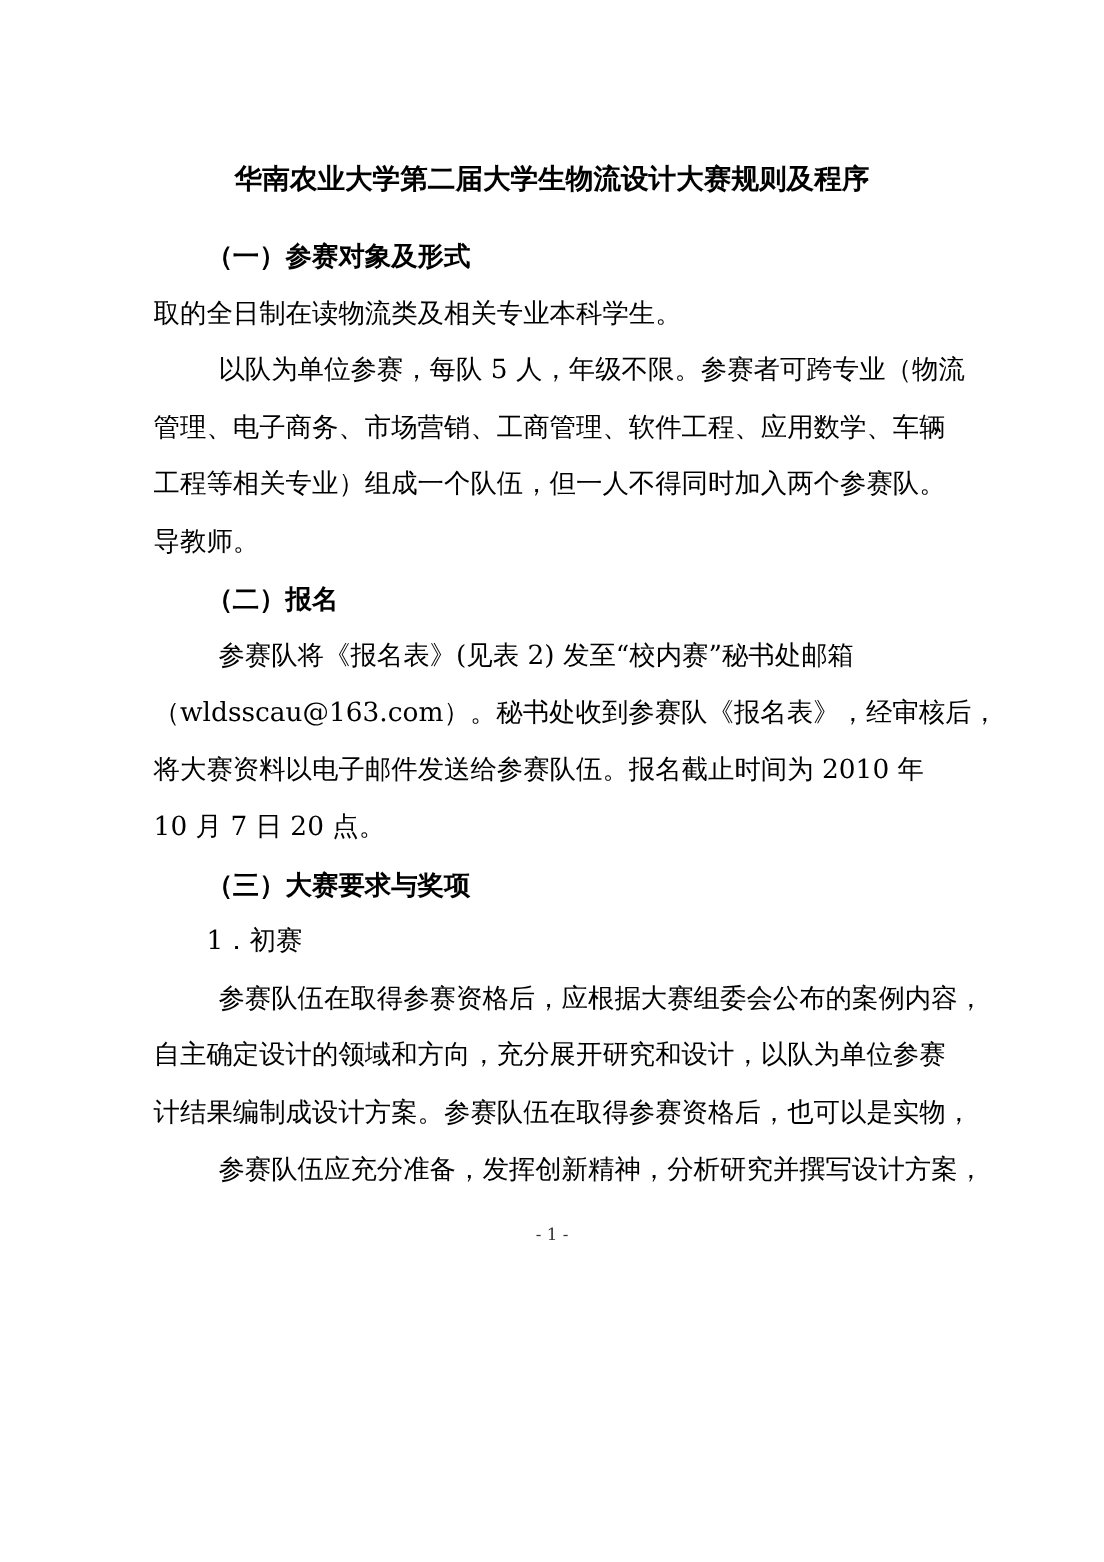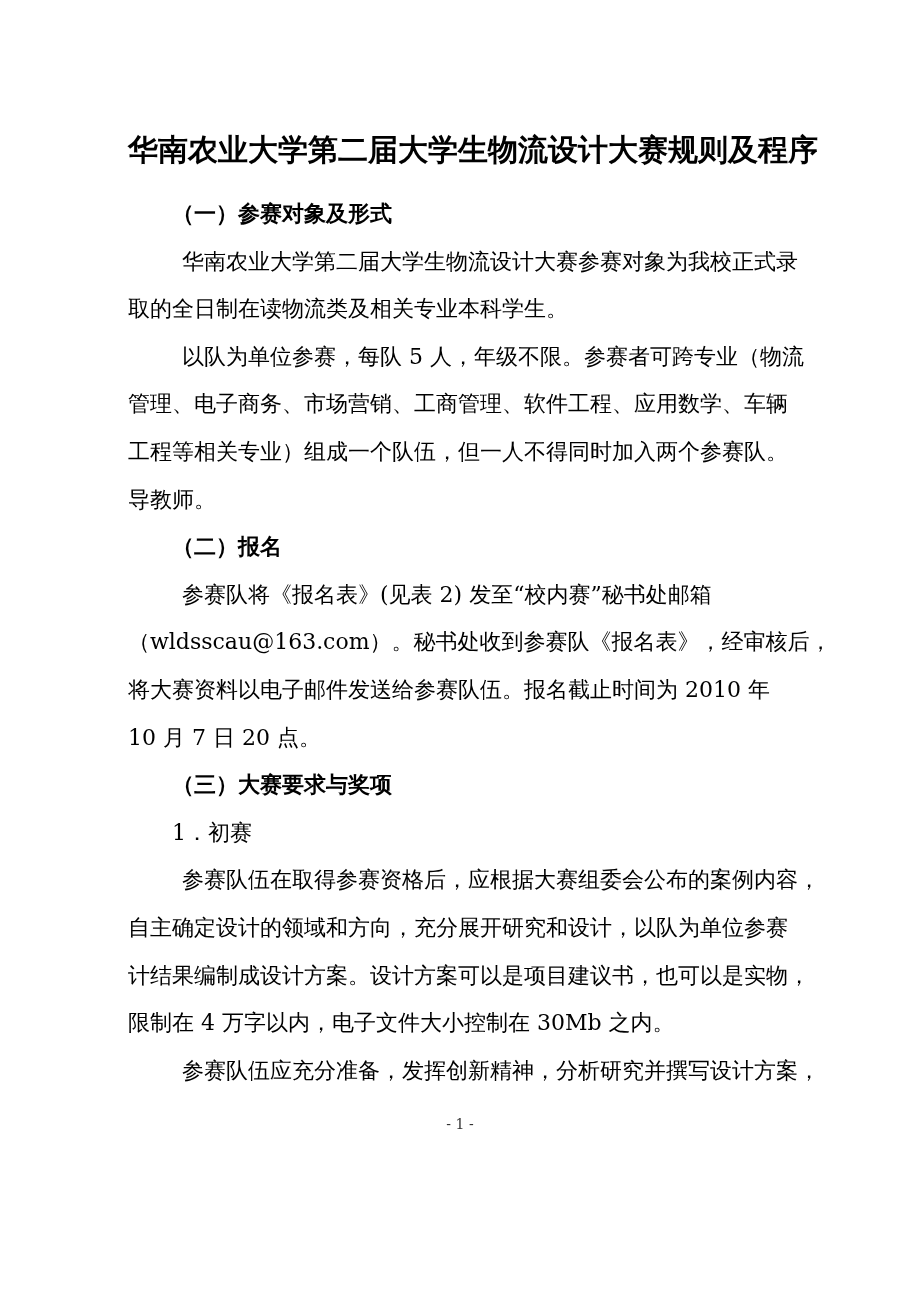--- a/index.html
+++ b/index.html
@@ -13,21 +13,21 @@
     height: 1302px;
     margin: 0 auto;
     background: #ffffff;
     box-sizing: border-box;
     padding: 114px 128px 0 128px;
     font-family: "DejaVu Serif", "Liberation Serif", serif;
     color: #000000;
     overflow: hidden;
   }
   .doc-title {
-    font-size: 30px;
+    font-size: 23px;
     font-weight: bold;
     text-align: center;
     line-height: 48px;
     margin: 12px 0 16px 0;
     white-space: nowrap;
   }
   .line {
     font-size: 22px;
     line-height: 47.6px;
     height: 47.6px;
@@ -57,38 +57,36 @@
 </style>
 </head>
 <body>
 
 <div class="page">
 
   <div class="doc-title">华南农业大学第二届大学生物流设计大赛规则及程序</div>
 
   <div class="line heading">（一）参赛对象及形式</div>
 
-  <div class="line indent">华南农业大学第二届大学生物流设计大赛参赛对象为我校正式录</div>
   <div class="line">取的全日制在读物流类及相关专业本科学生。</div>
   <div class="line indent">以队为单位参赛，每队 5 人，年级不限。参赛者可跨专业（物流</div>
   <div class="line">管理、电子商务、市场营销、工商管理、软件工程、应用数学、车辆</div>
   <div class="line">工程等相关专业）组成一个队伍，但一人不得同时加入两个参赛队。</div>
   <div class="line">导教师。</div>
 
   <div class="line heading">（二）报名</div>
 
   <div class="line indent">参赛队将《报名表》(见表 2) 发至“校内赛”秘书处邮箱</div>
   <div class="line"><span>（</span><span class="email">wldsscau@163.com</span><span>）。秘书处收到参赛队《报名表》，经审核后，</span></div>
   <div class="line">将大赛资料以电子邮件发送给参赛队伍。报名截止时间为 2010 年</div>
   <div class="line">10 月 7 日 20 点。</div>
 
   <div class="line heading">（三）大赛要求与奖项</div>
   <div class="line subheading">1．初赛</div>
 
   <div class="line indent">参赛队伍在取得参赛资格后，应根据大赛组委会公布的案例内容，</div>
   <div class="line">自主确定设计的领域和方向，充分展开研究和设计，以队为单位参赛</div>
-  <div class="line">计结果编制成设计方案。设计方案可以是项目建议书，也可以是实物，</div>
-  <div class="line">限制在 4 万字以内，电子文件大小控制在 30Mb 之内。</div>
+  <div class="line">计结果编制成设计方案。参赛队伍在取得参赛资格后，也可以是实物，</div>
   <div class="line indent">参赛队伍应充分准备，发挥创新精神，分析研究并撰写设计方案，</div>
 
   <div class="page-footer">- 1 -</div>
 
 </div>
 
 </body></html>

